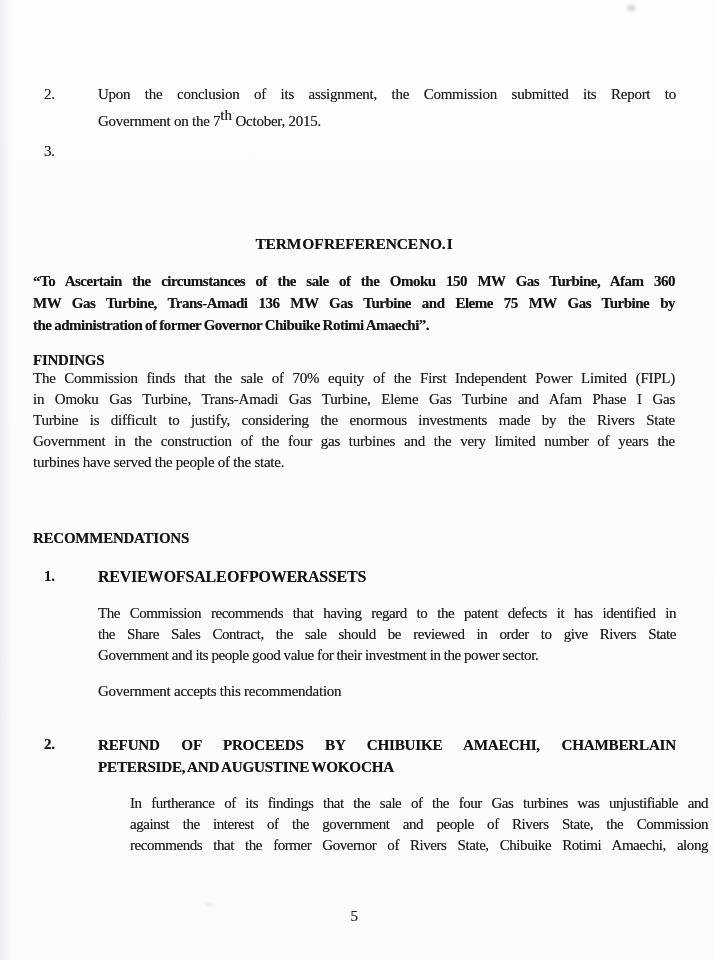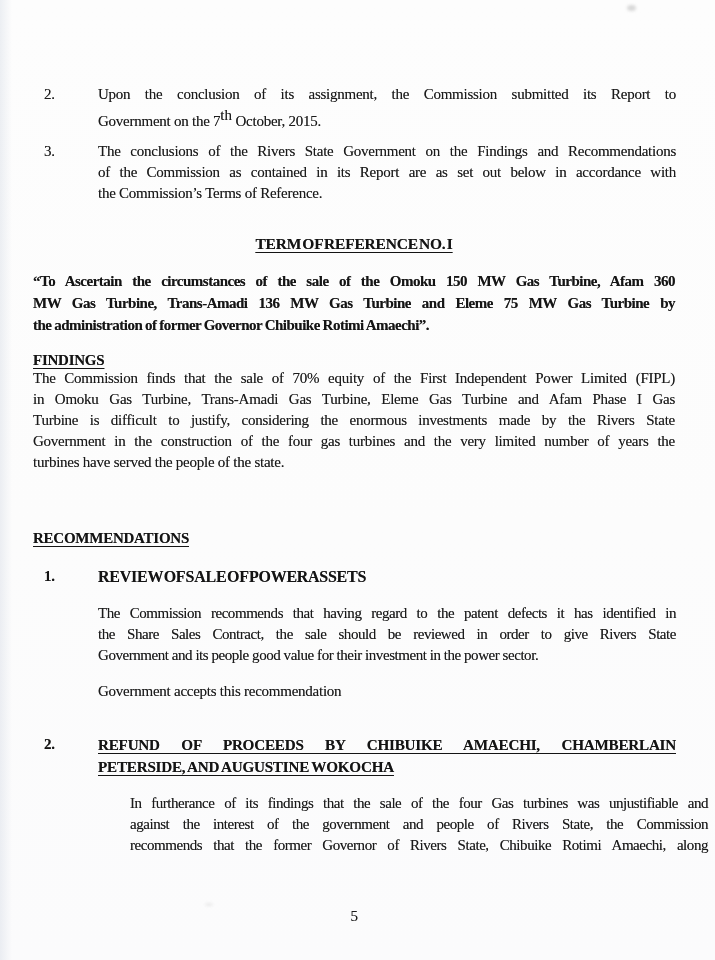--- a/index.html
+++ b/index.html
@@ -37,21 +37,20 @@
   .col-full { left: 33px; width: 642px; }
   .col-indent { left: 98px; width: 578px; }
   .num { position: absolute; left: 44px; width: 40px; }
   .jl { text-align: justify; text-align-last: justify; }
   .lf { text-align: left; text-align-last: left; }
   .h {
     font-weight: bold;
     color: #141414;
   }
   .u {
-    text-decoration: underline;
     text-decoration-thickness: 1.4px;
     text-underline-offset: 3px;
   }
   .tor-heading {
     text-align: center;
     font-size: 15.5px;
     word-spacing: -2.5px;
     letter-spacing: -0.2px;
   }
   .quote {
@@ -81,25 +80,20 @@
   <div class="smudge" style="left:627px; top:5px; width:9px; height:6px;"></div>
   <div class="smudge" style="left:205px; top:903px; width:8px; height:3px; opacity:.5;"></div>
 
   <div class="num" style="top:84px;">2.</div>
   <div class="block col-indent para" style="top:84px;">
     <div class="jl">Upon the conclusion of its assignment, the Commission submitted its Report to</div>
     <div class="lf"><span>Government on the 7</span><span class="sup">th</span><span> October, 2015.</span></div>
   </div>
 
   <div class="num" style="top:141px;">3.</div>
-  <div class="block col-indent para" style="top:141px;">
-    <div class="jl">The conclusions of the Rivers State Government on the Findings and Recommendations</div>
-    <div class="jl">of the Commission as contained in its Report are as set out below in accordance with</div>
-    <div class="lf">the Commission’s Terms of Reference.</div>
-  </div>
 
   <div class="block col-full tor-heading" style="top:233px;">
     <span class="h u">TERM OF REFERENCE NO. I</span>
   </div>
 
   <div class="block col-full quote" style="top:270px;">
     <div class="jl">“To Ascertain the circumstances of the sale of the Omoku 150 MW Gas Turbine, Afam 360</div>
     <div class="jl">MW Gas Turbine, Trans-Amadi 136 MW Gas Turbine and Eleme 75 MW Gas Turbine by</div>
     <div class="lf">the administration of former Governor Chibuike Rotimi Amaechi”.</div>
   </div>

